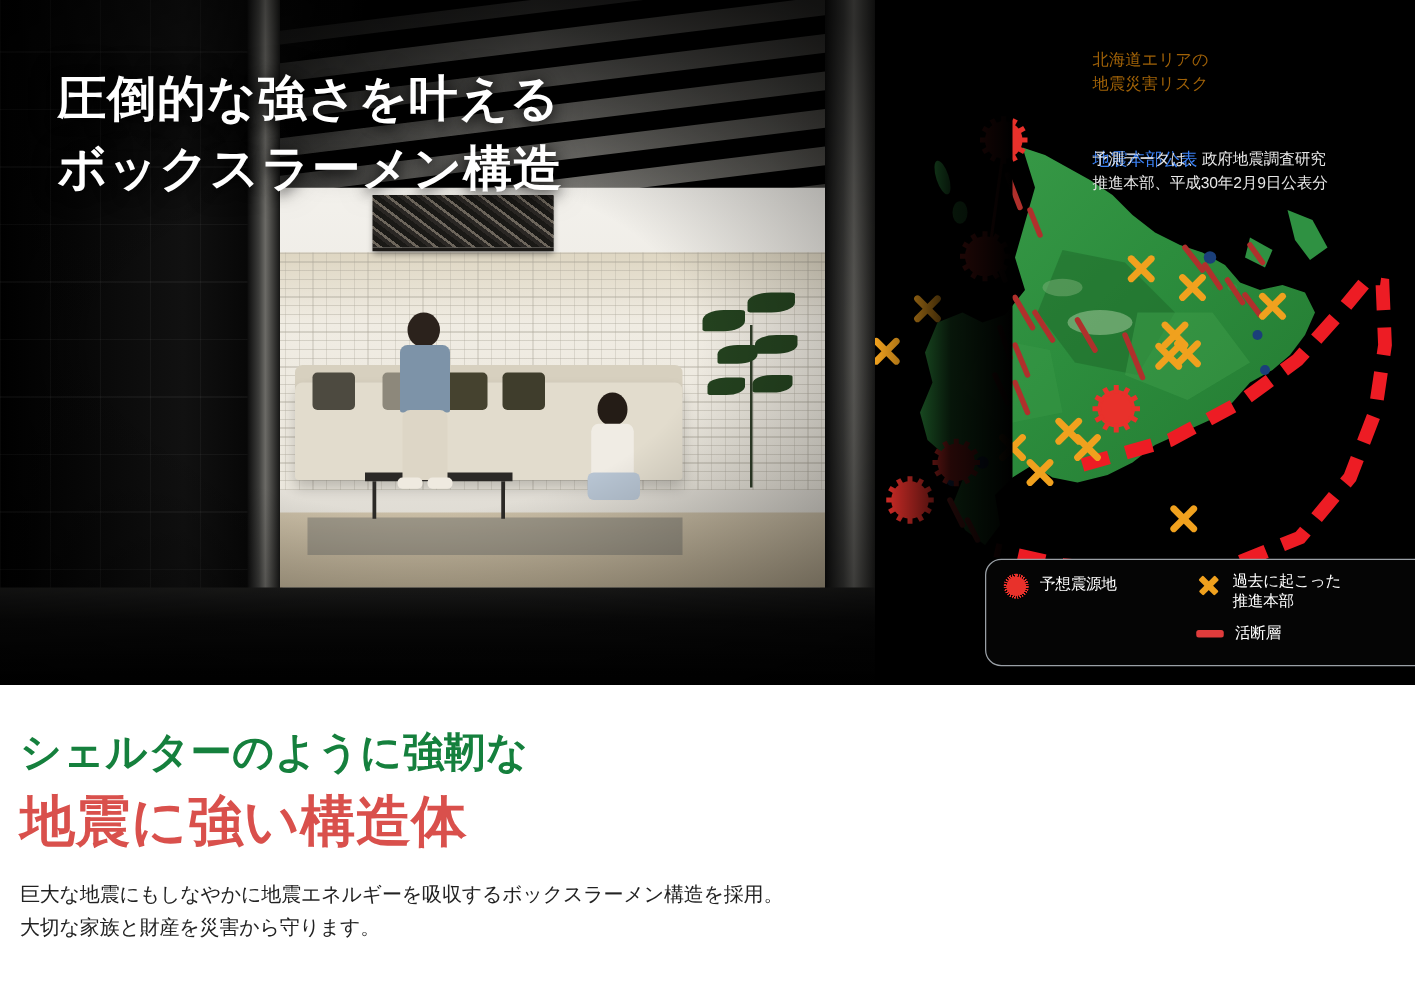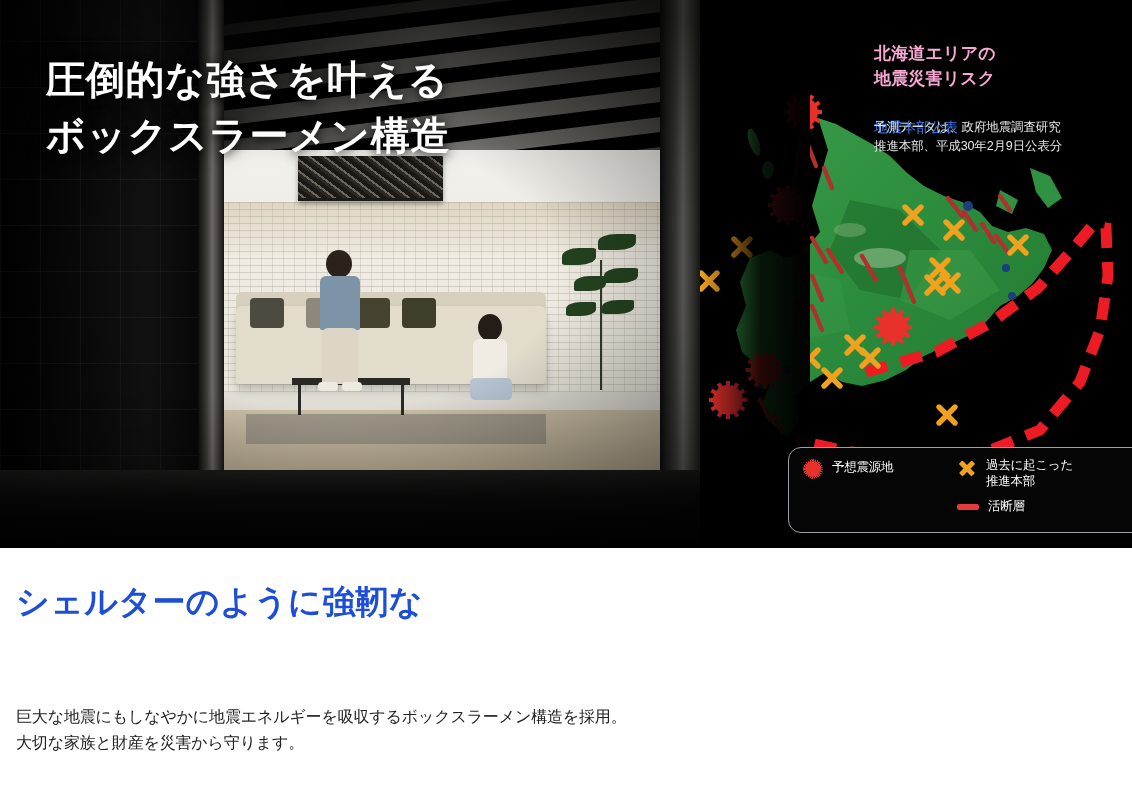--- a/index.html
+++ b/index.html
@@ -102,21 +102,21 @@
     color:#ffffff;font-size:39px;line-height:1.42;
     font-weight:700;letter-spacing:.02em;
     text-shadow:0 2px 10px rgba(0,0,0,.85),0 0 22px rgba(0,0,0,.6);
     white-space:pre-line;
   }
 
   
   .map-panel{position:absolute;left:700px;top:0;width:432px;height:548px;background:#000;overflow:hidden;}
   .map-fade{position:absolute;left:0;top:0;width:110px;height:548px;
     background:linear-gradient(90deg,rgba(0,0,0,0),rgba(0,0,0,.85) 55%,#000 100%);}
-  .map-title{position:absolute;left:174px;top:28px;color:#f9a8d4;font-size:17px;font-weight:700;line-height:1.45;white-space:pre-line;letter-spacing:.01em;z-index:5;}
+  .map-title{position:absolute;left:174px;top:28px;color:#a16207;font-size:13px;font-weight:400;line-height:1.45;white-space:pre-line;letter-spacing:.01em;z-index:5;}
   .map-sub1{position:absolute;left:174px;top:95px;color:#3b82f6;font-size:14px;font-weight:400;z-index:5;margin-top:24px;}
   .map-sub2{position:absolute;left:174px;top:118px;color:#e7e7e7;font-size:12.5px;line-height:1.52;white-space:pre-line;z-index:5;letter-spacing:-.01em;}
 
   .map-canvas{position:absolute;left:0;top:0;width:432px;height:548px;}
   .legend{
     position:absolute;left:88px;top:447px;width:317px;height:84px;
     background:#050505;border:1.3px solid #9aa0a6;border-radius:13px;z-index:8;padding-left:41px;
   }
   .lg-row{position:absolute;display:flex;align-items:flex-start;}
   .lg-txt{color:#fff;font-size:12.5px;line-height:1.28;white-space:pre-line;margin-left:9px;letter-spacing:-.02em;}
@@ -149,21 +149,21 @@
       #e8312b 288deg 346deg,transparent 346deg 360deg);}
   .ring:after{content:"";position:absolute;inset:5.5px;border-radius:50%;background:#050505;}
   .xmark{position:relative;width:20px;height:20px;flex:0 0 20px;}
   .xmark:before,.xmark:after{content:"";position:absolute;left:1px;top:8.5px;width:18px;height:4.6px;background:#f0a11e;border-radius:1px;}
   .xmark:before{transform:rotate(45deg);}
   .xmark:after{transform:rotate(-45deg);}
   .dashbar{width:22px;height:6px;flex:0 0 22px;background:#e03c3c;border-radius:2px;margin-top:6px;}
 
   
   .bottom{position:absolute;left:0;top:548px;width:1132px;height:252px;background:#fff;}
-  .b-sub{position:absolute;left:16px;top:32px;color:#1d4ed8;font-size:33px;font-weight:700;letter-spacing:.01em;}
+  .b-sub{position:absolute;left:16px;top:32px;color:#15803d;font-size:33px;font-weight:700;letter-spacing:.01em;}
   .b-title{position:absolute;left:16px;top:80px;color:#d9504c;font-size:44px;font-weight:700;letter-spacing:.01em;}
   .b-body{position:absolute;left:16px;top:140px;color:#222;font-size:16px;line-height:1.62;white-space:pre-line;letter-spacing:-.01em;}
 </style>
 </head>
 <body>
 
 <div id="root">
 
   <section class="hero">
 
@@ -498,17 +498,18 @@
         <div class="lg-row lg-d">
           <span class="dashbar"></span>
           <span class="lg-txt">活断層</span>
         </div>
       </div>
     </div>
   </section>
 
   <section class="bottom">
     <div class="b-sub">シェルターのように強靭な</div>
+    <div class="b-title">地震に強い構造体</div>
     <p class="b-body">巨大な地震にもしなやかに地震エネルギーを吸収するボックスラーメン構造を採用。
 大切な家族と財産を災害から守ります。</p>
   </section>
 
 </div>
 
 </body></html>

